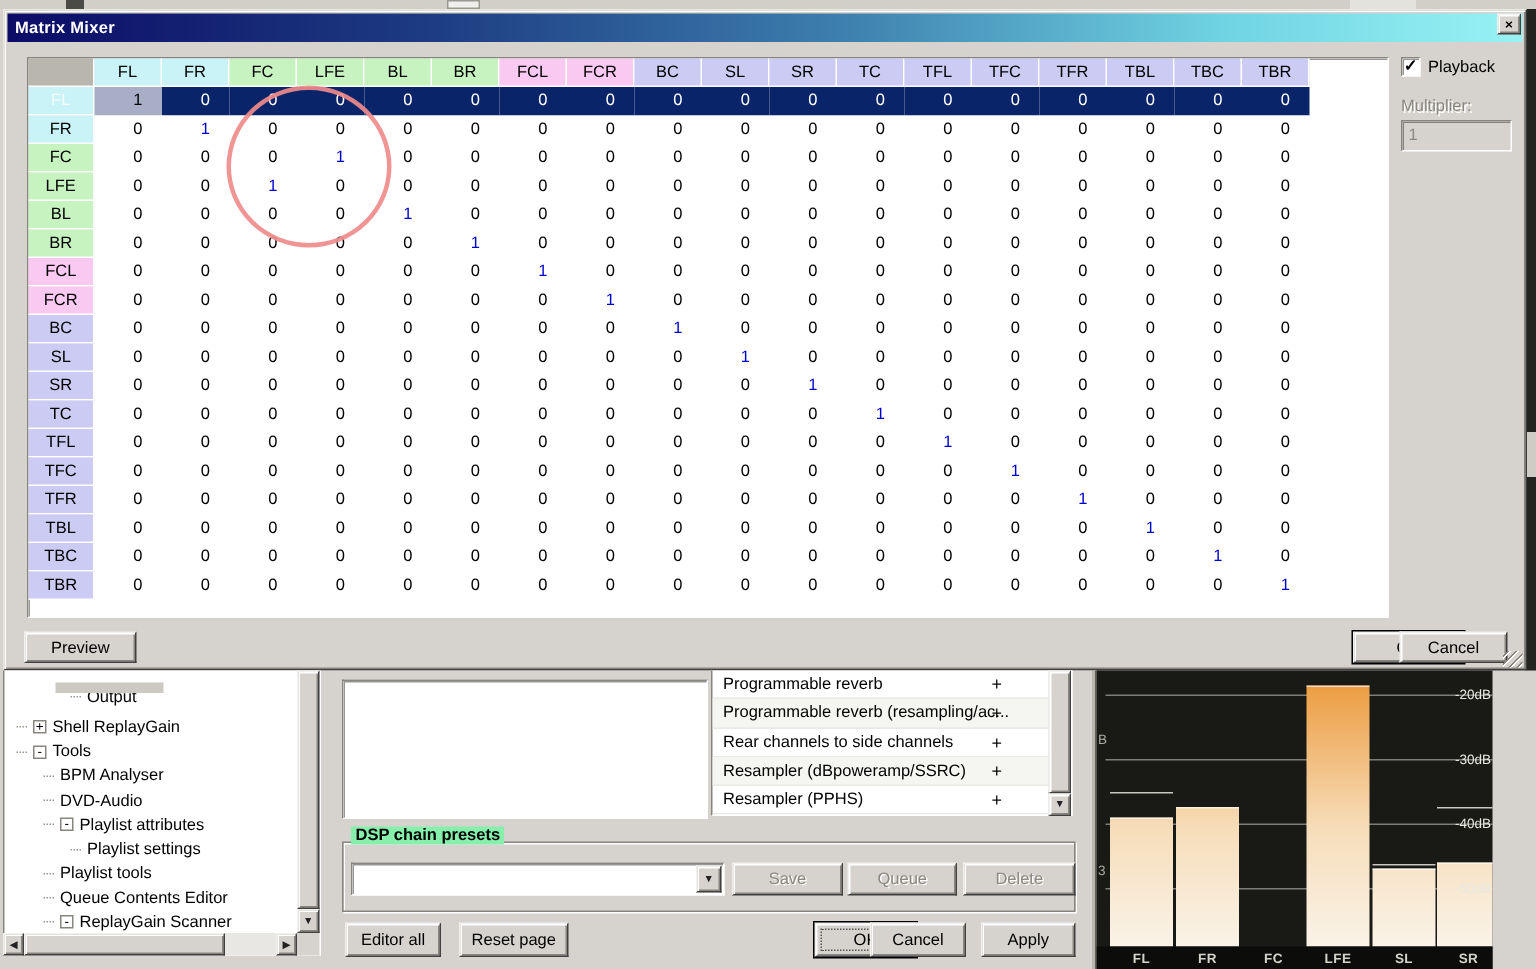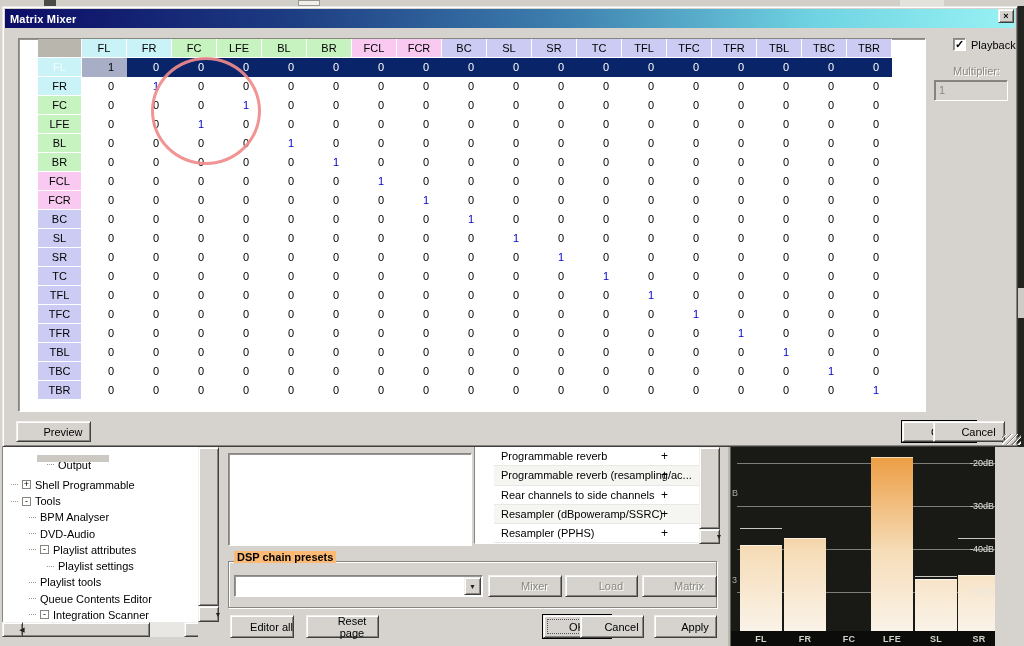--- a/index.html
+++ b/index.html
@@ -1,18 +1,18 @@
 <!DOCTYPE html>
 <html><head>
 <meta charset="utf-8">
 <style>
   * { margin:0; padding:0; box-sizing:border-box; }
   html,body { width:1024px; height:646px; overflow:hidden; }
   body { font-family:"Liberation Sans", sans-serif; font-size:11px; color:#000; background:#d6d3ce; position:relative; }
-  .abs { position:absolute;padding-left:19px; }
+  .abs { position:absolute; }
 
   
   .raised { background:#d6d3ce; border:1px solid; border-color:#e9e7e2 #3e3e3e #3e3e3e #e9e7e2; box-shadow:inset 1px 1px 0 #fff, inset -1px -1px 0 #87857e; }
   .sunken { border:1px solid; border-color:#87857e #fff #fff #87857e; box-shadow:inset 1px 1px 0 rgba(64,64,64,.55); }
   .btn { background:#d6d3ce; border:1px solid; border-color:#f2f1ee #404040 #404040 #f2f1ee; box-shadow:inset 1px 1px 0 #fff, inset -1px -1px 0 #87857e; display:flex; align-items:center; justify-content:center; font-size:11px; cursor:default; }
   .btn.default { outline:1px solid #000;margin-left:48px; }
   .btn.focusring::after { content:""; position:absolute; inset:3px; border:1px dotted #555; }
   .btn.disabled { color:#8a887f; text-shadow:1px 1px 0 #fff; }
   .sb-btn { background:#d6d3ce; border:1px solid; border-color:#f2f1ee #404040 #404040 #f2f1ee; box-shadow:inset 1px 1px 0 #fff, inset -1px -1px 0 #87857e; display:flex; align-items:center; justify-content:center; font-size:7px; color:#222; }
   .sb-track { background:#e9e7e3; }
@@ -63,21 +63,21 @@
 
   #active-dsp-list { left:228px; top:453px; width:244px; height:93px; background:#fff; }
   #avail-dsp-list { left:474px; top:447px; width:241px; height:97px; background:#fff; border-left:1px solid #87857e; border-right:1px solid #fff; border-bottom:1px solid #fff; overflow:hidden; }
   .dsp-row { position:relative; height:19.3px; display:flex; align-items:center; padding-left:7px; border-bottom:1px solid #e8e8e4; }
   .dsp-row:nth-child(even) { background:#f5f5f2; }
   .dsp-plus { position:absolute; right:46px; font-size:12px; }
   #avail-vsb-track { left:699px; top:447px; width:15px; height:82px; }
   #avail-vsb-down { left:699px; top:529px; width:15px; height:15px; }
 
   #presets-groupbox { left:228px; top:561px; width:489px; height:47px; border:1px solid #87857e; box-shadow:inset 1px 1px 0 #fff, 1px 1px 0 #fff; }
-  #presets-label { left:234px; top:551px; font-weight:bold; background:#fdba74; padding:0 3px; z-index:2; }
+  #presets-label { left:234px; top:551px; font-weight:bold; background:#86efac; padding:0 3px; z-index:2; }
   #preset-combo { left:234px; top:575px; width:249px; height:22px; background:#fff; }
   #preset-combo-btn { position:absolute; right:1px; top:1px; width:17px; height:18px; font-size:7px; }
   #load-btn { left:488px; top:575px; width:74px; height:22px; }
   #save-btn { left:565px; top:575px; width:73px; height:22px; }
   #delete-btn { left:642px; top:575px; width:75px; height:22px; }
 
   #reset-all-btn { left:230px; top:615px; width:64px; height:23px; }
   #reset-page-btn { left:306px; top:615px; width:73px; height:23px; }
   #prefs-ok-btn { left:495px; top:615px; width:68px; height:23px; position:absolute; }
   #prefs-cancel-btn { left:580px; top:615px; width:64px; height:23px; }
@@ -501,21 +501,21 @@
 </div>
 <div id="tree-box" class="abs">
   <div id="tree-items-layer">
       <div class="tree-item" style="top: 10px; left: 44px;">
         <span class="tree-stub"></span>
         <span>Output</span>
       </div>
       <div class="tree-item" style="top: 30.25px; left: 8px;">
         <span class="tree-stub"></span>
         <span class="tree-glyph">+</span>
-        <span>Shell Programmable</span>
+        <span>Shell ReplayGain</span>
       </div>
       <div class="tree-item" style="top: 46.5px; left: 8px;">
         <span class="tree-stub"></span>
         <span class="tree-glyph">-</span>
         <span>Tools</span>
       </div>
       <div class="tree-item" style="top: 62.75px; left: 26px;">
         <span class="tree-stub"></span>
         <span>BPM Analyser</span>
       </div>
@@ -536,21 +536,21 @@
         <span class="tree-stub"></span>
         <span>Playlist tools</span>
       </div>
       <div class="tree-item" style="top: 144px; left: 26px;">
         <span class="tree-stub"></span>
         <span>Queue Contents Editor</span>
       </div>
       <div class="tree-item" style="top: 160.25px; left: 26px;">
         <span class="tree-stub"></span>
         <span class="tree-glyph">-</span>
-        <span>Integration Scanner</span>
+        <span>ReplayGain Scanner</span>
       </div>
     </div>
 </div>
 <div id="tree-partial-selected" class="abs"></div>
 <div id="tree-vsb-thumb" class="abs sb-thumb"></div>
 <div id="tree-vsb-down" class="abs sb-btn">▼</div>
 <div id="tree-hsb-track" class="abs sb-track"></div>
 <div id="tree-hsb-thumb" class="abs sb-thumb"></div>
 <div id="tree-hsb-left" class="abs sb-btn">◀</div>
 <div id="tree-hsb-right" class="abs sb-btn">▶</div>
@@ -580,23 +580,23 @@
     </div>
   </div>
 <div id="avail-vsb-track" class="abs sb-thumb"></div>
 <div id="avail-vsb-down" class="abs sb-btn">▼</div>
 
 <div id="presets-groupbox" class="abs"></div>
 <div id="presets-label" class="abs">DSP chain presets</div>
 <div id="preset-combo" class="abs sunken">
   <div id="preset-combo-btn" class="sb-btn">▼</div>
 </div>
-<button id="load-btn" class="btn abs disabled">Mixer</button>
-<button id="save-btn" class="btn abs disabled">Load</button>
-<button id="delete-btn" class="btn abs disabled">Matrix</button>
+<button id="load-btn" class="btn abs disabled">Save</button>
+<button id="save-btn" class="btn abs disabled">Queue</button>
+<button id="delete-btn" class="btn abs disabled">Delete</button>
 
 <button id="reset-all-btn" class="btn abs">Editor all</button>
 <button id="reset-page-btn" class="btn abs">Reset page</button>
 <button id="prefs-ok-btn" class="btn default focusring">OK</button>
 <button id="prefs-cancel-btn" class="btn abs">Cancel</button>
 <button id="prefs-apply-btn" class="btn abs">Apply</button>
 
 <div id="meter-window" class="abs">
   <div id="meter-layer">
       <div class="grid-line" style="top: 16px;"></div>

